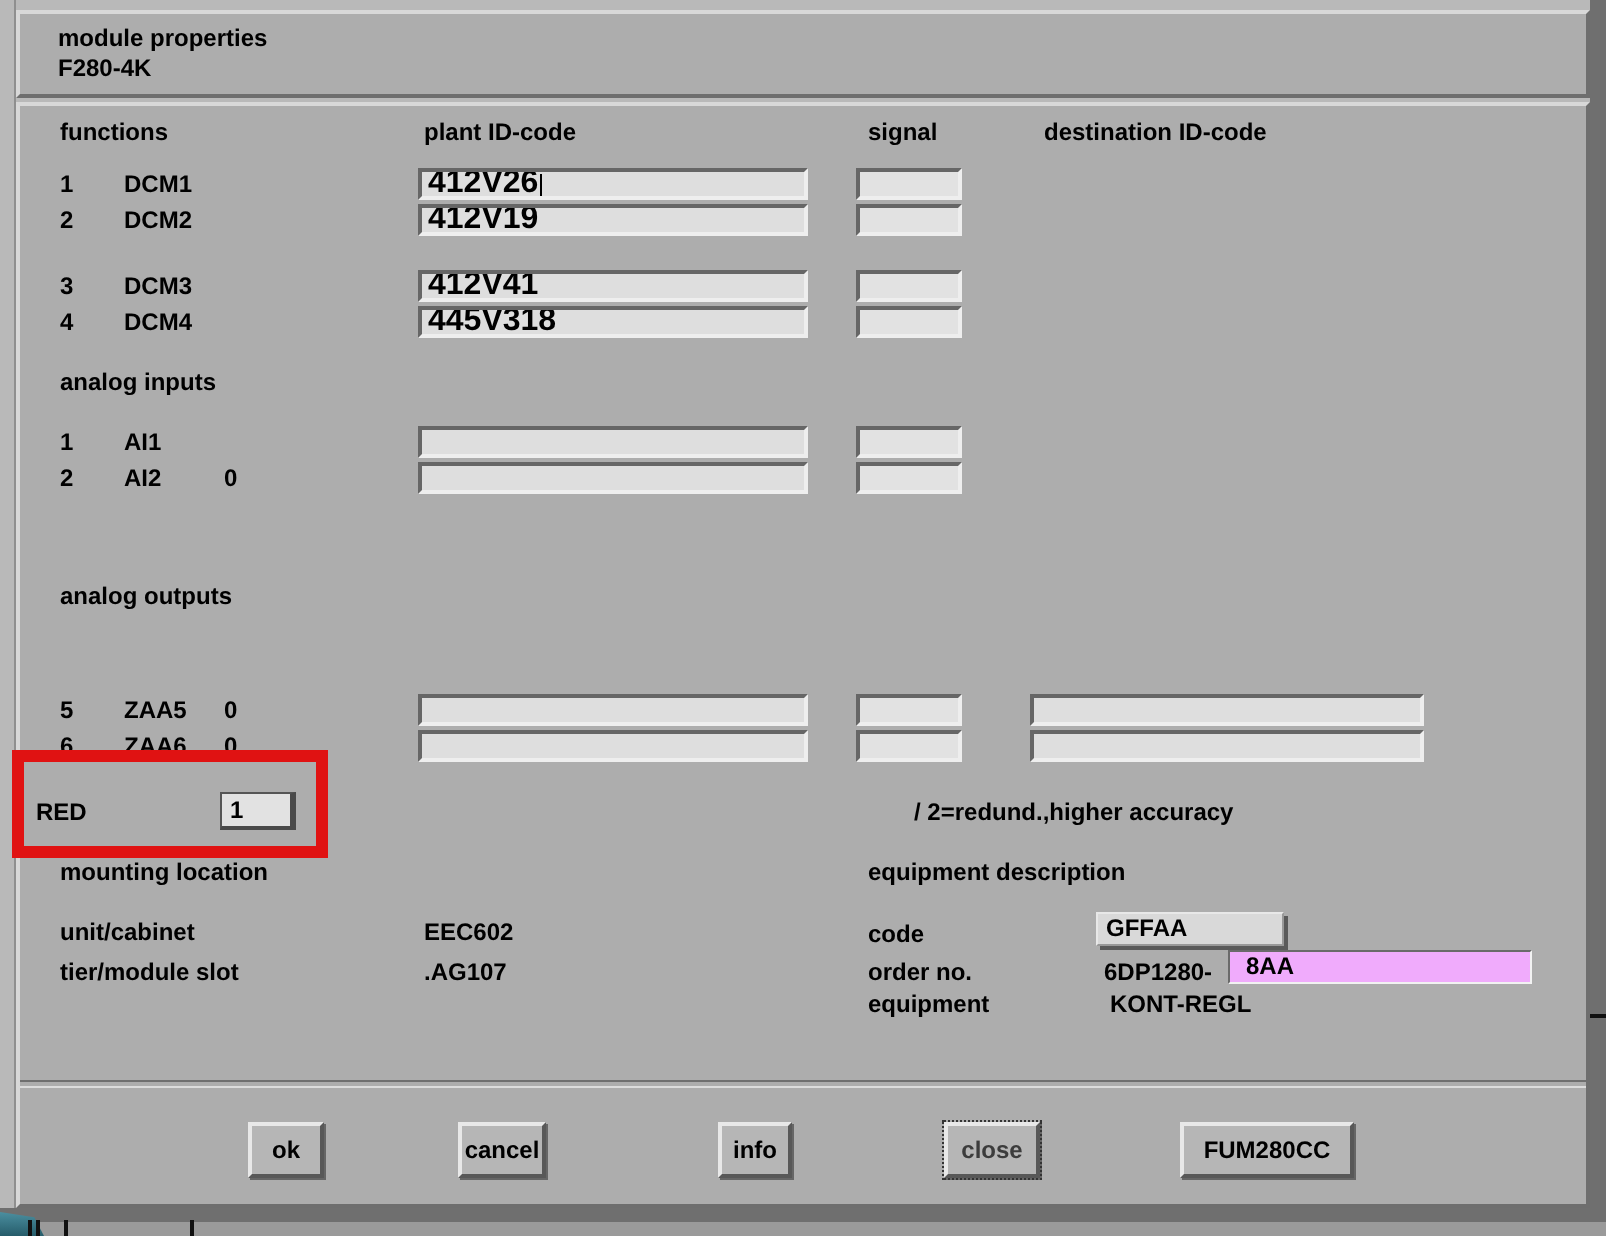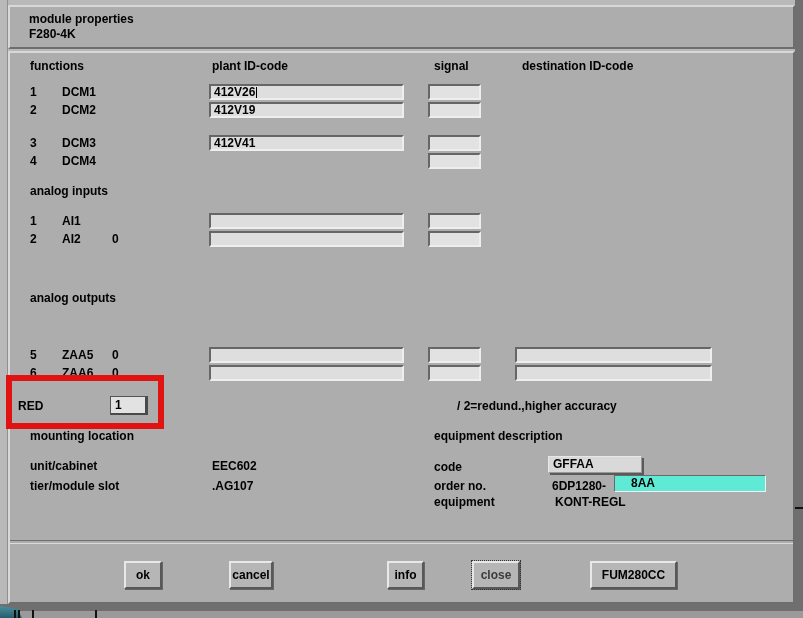--- a/index.html
+++ b/index.html
@@ -26,21 +26,21 @@
   .panel{position:absolute;background:#adadad;border:2px solid;
     border-color:#d8d8d8 #6e6e6e #6e6e6e #d8d8d8;box-sizing:border-box;}
   #title-panel{left:8px;top:5px;width:787px;height:44px;}
   #main-panel{left:8px;top:51px;width:787px;height:553px;}
 
   #title-text{position:absolute;left:19px;top:5px;line-height:15px;font-size:12px;}
 
   
   .tin{position:absolute;height:16px;box-sizing:border-box;background:#dedede;
     border:2px solid;border-color:#666 #eee #eee #666;
-    line-height:12px;padding:0 0 0 3px;font-weight:bold;font-size:12px;overflow:hidden;}
+    line-height:12px;padding:0 0 0 3px;font-weight:bold;font-size:16px;overflow:hidden;}
   .plant{left:199px;width:195px;}
   .sig{left:418px;width:53px;background:#e2e2e2;}
   .dest{left:505px;width:197px;}
   .r0{top:31px}.r1{top:49px}.r2{top:82px}.r3{top:100px}
   .r4{top:160px}.r5{top:178px}.r6{top:294px}.r7{top:312px}
 
   .rownum{left:20px;}
   .rowname{left:52px;}
   .rowflag{left:102px;}
 
@@ -50,35 +50,35 @@
   
   #red-input{left:100px;top:343px;width:38px;height:19px;box-sizing:border-box;
     background:#e2e2e2;border:1px solid #555;border-right:3px solid #4a4a4a;
     border-bottom:2px solid #4a4a4a;padding:1px 0 0 4px;line-height:14px;}
 
   
   #code-box{left:538px;top:403px;width:94px;height:17px;box-sizing:border-box;
     background:#d9d9d9;border:1px solid #999;border-top-color:#e8e8e8;border-left-color:#e8e8e8;
     box-shadow:2px 2px 0 #5a5a5a;padding:1px 0 0 4px;line-height:13px;}
   #order-input{left:604px;top:422px;width:152px;height:17px;box-sizing:border-box;
-    background:#5eead4;border:1px solid #6a6a6a;border-bottom-color:#f2f2f2;border-right-color:#f2f2f2;
-    padding:1px 0 0 16px;line-height:13px;}
+    background:#f0abfc;border:1px solid #6a6a6a;border-bottom-color:#f2f2f2;border-right-color:#f2f2f2;
+    padding:1px 0 0 8px;line-height:13px;}
 
   
   #groove{left:0px;top:487px;width:783px;height:2px;
     border-top:1px solid #6f6f6f;border-bottom:1px solid #dcdcdc;}
 
   
   .btn{position:absolute;top:508px;height:28px;box-sizing:border-box;
     background:#b6b6b6;border:2px solid;border-color:#e8e8e8 #585858 #585858 #e8e8e8;
     box-shadow:1px 1px 0 #666;display:flex;align-items:center;justify-content:center;
     font-weight:bold;font-size:12px;cursor:default;}
   #btn-ok{left:114px;width:38px;}
   #btn-cancel{left:219px;width:44px;}
-  #btn-info{left:349px;width:37px;margin-left:28px;}
+  #btn-info{left:349px;width:37px;}
   #btn-close{left:462px;width:48px;outline:1px dotted #333;outline-offset:0px;color:#3c3c3c;}
   #btn-fum{left:580px;width:87px;}
 
   
   #red-annotation{left:6px;top:375px;width:158px;height:54px;box-sizing:border-box;
     border:6px solid #e01212;pointer-events:none;z-index:50;}
 
   #right-tick{left:789px;top:507px;width:14px;height:2px;background:#111;}
 </style>
 </head>
@@ -119,20 +119,21 @@
   <div class="tin plant r1">412V19</div>
   <div class="tin sig r1"></div>
 
   <div class="lbl rownum r2">3</div>
   <div class="lbl rowname r2">DCM3</div>
   <div class="tin plant r2">412V41</div>
   <div class="tin sig r2"></div>
 
   <div class="lbl rownum r3">4</div>
   <div class="lbl rowname r3">DCM4</div>
+  <div class="tin plant r3">445V318</div>
   <div class="tin sig r3"></div>
 
   <div class="lbl" style="left:20px;top:130px">analog inputs</div>
 
   <div class="lbl rownum r4">1</div>
   <div class="lbl rowname r4">AI1</div>
   <div class="tin plant r4"></div>
   <div class="tin sig r4"></div>
 
   <div class="lbl rownum r5">2</div>

